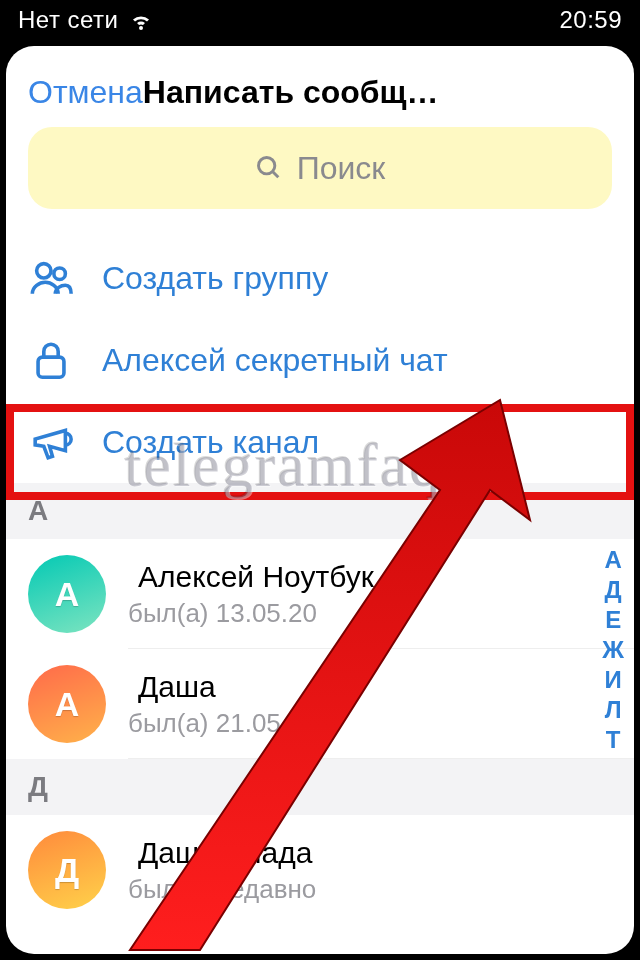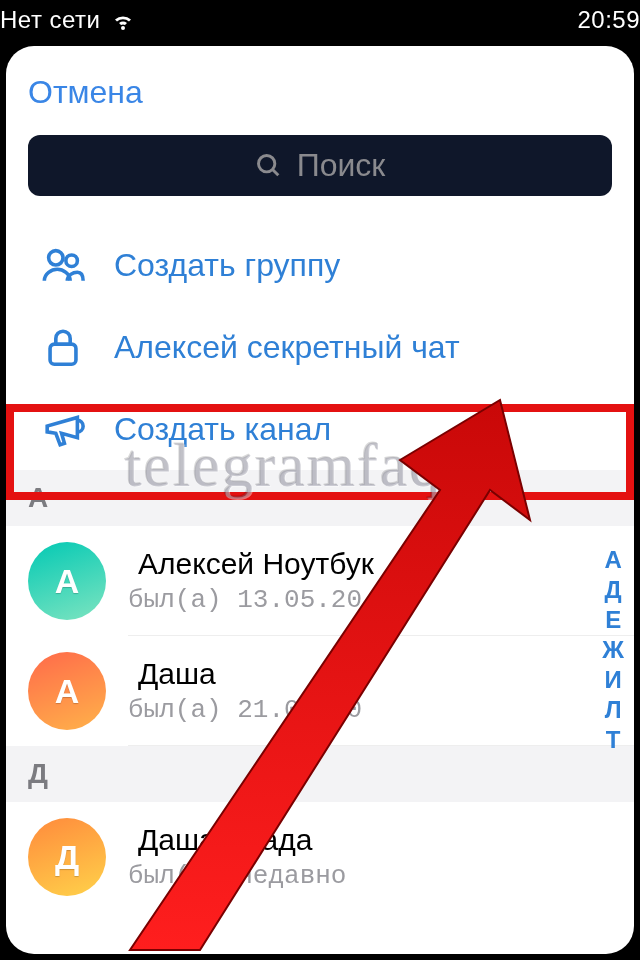--- a/index.html
+++ b/index.html
@@ -1,52 +1,52 @@
 <!DOCTYPE html>
 <html><head>
   <meta charset="utf-8">
   <style>
     * { margin: 0; padding: 0; box-sizing: border-box; font-family: -apple-system, "Helvetica Neue", Arial, sans-serif; }
     html, body { background:#000; }
     .device { width:640px; height:960px; background:#000; position:relative; overflow:hidden; }
 
     
-    .statusbar { height:40px; color:#fff; display:flex; align-items:center; justify-content:space-between; padding:0 0; font-size:24px; letter-spacing:0.5px; }
+    .statusbar { height:40px; color:#fff; display:flex; align-items:center; justify-content:space-between; padding:0 18px; font-size:24px; letter-spacing:0.5px; }
     .sb-left, .sb-right { display:flex; align-items:center; gap:10px; }
     .wifi-icon { width:24px; height:24px; }
     .batt { width:40px; height:18px; border:2px solid #fff; border-radius:4px; position:relative; display:inline-block; }
     .batt:after { content:""; position:absolute; right:-6px; top:4px; width:4px; height:6px; background:#fff; border-radius:2px; }
     .batt i { display:block; width:32px; height:10px; margin:2px; background:#fff; border-radius:2px; }
 
     
     .sheet { position:absolute; left:6px; right:6px; top:46px; bottom:6px; background:#fff; border-radius:28px 28px 28px 28px; overflow:hidden; }
-    .sheet-header { display:flex; padding: 28px 22px 24px 22px; gap:0; }
+    .sheet-header { display:flex; padding: 28px 22px 16px 22px; gap:0; }
     .cancel { color:#3a86e6; font-size:32px; font-weight:400; }
     .title  { color:#000; font-size:32px; font-weight:700; white-space:nowrap; overflow:hidden; text-overflow:ellipsis; flex:1; }
 
-    .searchbox { margin:0 22px; height:61px; background:#0f172a; border-radius:12px; display:flex; align-items:center; justify-content:center; gap:14px; color:#8a8a8e; font-size:32px; }
+    .searchbox { margin:0 22px; height:82px; background:#fef9c3; border-radius:24px; display:flex; align-items:center; justify-content:center; gap:14px; color:#8a8a8e; font-size:32px; }
     .search-icon { width:28px; height:28px; }
 
     .options { margin-top:28px; }
-    .opt { display:flex; align-items:center; gap:28px; padding:18px 34px; position:relative; }
+    .opt { display:flex; align-items:center; gap:28px; padding:18px 22px; position:relative; }
     .opt .lbl { color:#2f80d6; font-size:32px; }
     .opt .ico { width:46px; height:46px; display:flex; align-items:center; justify-content:center; color:#2f80d6; }
     .opt .ico svg { width:46px; height:46px; stroke:#2f80d6; fill:none; stroke-width:2.5; }
 
     .highlight { position:absolute; left:0; right:0; top:358px; height:96px; border:8px solid #e41111; pointer-events:none; }
 
     .section { background:#f3f3f5; color:#7b7b80; font-size:28px; font-weight:600; padding:12px 22px; }
 
     .contact { display:flex; align-items:center; gap:22px; padding:16px 22px; position:relative; }
     .avatar { width:78px; height:78px; border-radius:50%; display:flex; align-items:center; justify-content:center; color:#fff; font-size:34px; font-weight:600; text-shadow:0 1px 1px rgba(0,0,0,0.2);}
     .av1{ background: linear-gradient(160deg,#03c9b4 0%, #7de4c0 100%); }
     .av2{ background: linear-gradient(160deg,#ff6a4a 0%, #ffb24a 100%); }
     .av3{ background: linear-gradient(160deg,#ff8a3c 0%, #ffd24a 100%); }
     .cinfo .name { font-size:30px; color:#000; font-weight:500;margin-left:10px; }
-    .cinfo .sub  { font-size:26px; color:#9b9ba0; margin-top:4px;font-family:Liberation Mono, monospace; }
+    .cinfo .sub  { font-size:26px; color:#9b9ba0; margin-top:4px; }
     .sep { position:absolute; left:122px; right:0; bottom:0; height:1px; background:#eee; }
 
     
     .indexbar { position:absolute; right:10px; top:500px; display:flex; flex-direction:column; gap:2px; pointer-events:auto; }
     .indexbar span { color:#2f80d6; font-size:24px; font-weight:600; text-align:center; line-height:28px; }
 
     
     .wm { position:absolute; left:0; right:0; top:430px; text-align:center; font-size:62px; color:rgba(120,120,140,0.35); font-family:"Georgia", serif; letter-spacing:2px; pointer-events:none; user-select:none; text-shadow:1px 1px 0 rgba(255,255,255,0.4), -1px -1px 0 rgba(0,0,0,0.15); }
 
     
@@ -63,20 +63,21 @@
       <svg class="wifi-icon" viewBox="0 0 24 24" fill="#fff">
           <path d="M12 18a2 2 0 100 4 2 2 0 000-4zM4 11.5a12 12 0 0116 0l-2 2a9 9 0 00-12 0l-2-2zM8 15a7 7 0 018 0l-2 2a4 4 0 00-4 0l-2-2z"></path>
         </svg>
     </div>
     <span>20:59</span>
   </div>
 
   <div class="sheet">
     <div class="sheet-header">
       <span class="cancel">Отмена</span>
+      <span class="title">Написать сообщ…</span>
     </div>
 
     <div class="searchbox">
       <svg class="search-icon" viewBox="0 0 24 24" fill="none" stroke="#8a8a8e" stroke-width="2.5">
           <circle cx="10" cy="10" r="7"></circle>
           <line x1="20" y1="20" x2="15" y2="15"></line>
         </svg>
       <span>Поиск</span>
     </div>
 

